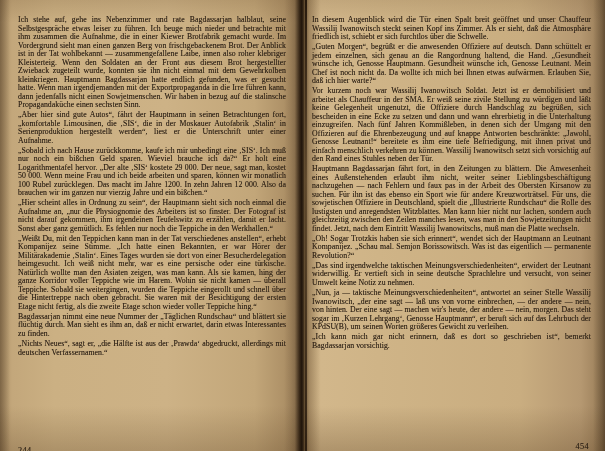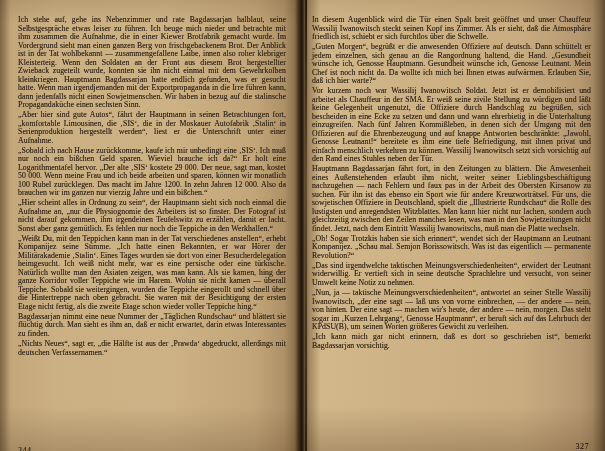--- a/index.html
+++ b/index.html
@@ -114,20 +114,20 @@
     <div class="page-text">
         <p class="para">In diesem Augenblick wird die Tür einen Spalt breit geöffnet und unser Chauffeur Wassilij Iwanowitsch steckt seinen Kopf ins Zimmer. Als er sieht, daß die Atmosphäre friedlich ist, schiebt er sich furchtlos über die Schwelle.</p>
         <p class="para">„Guten Morgen“, begrüßt er die anwesenden Offiziere auf deutsch. Dann schüttelt er jedem einzelnen, sich genau an die Rangordnung haltend, die Hand. „Gesundheit wünsche ich, Genosse Hauptmann. Gesundheit wünsche ich, Genosse Leutnant. Mein Chef ist noch nicht da. Da wollte ich mich bei Ihnen etwas aufwärmen. Erlauben Sie, daß ich hier warte?“</p>
         <p class="para">Vor kurzem noch war Wassilij Iwanowitsch Soldat. Jetzt ist er demobilisiert und arbeitet als Chauffeur in der SMA. Er weiß seine zivile Stellung zu würdigen und läßt keine Gelegenheit ungenutzt, die Offiziere durch Handschlag zu begrüßen, sich bescheiden in eine Ecke zu setzen und dann und wann ehrerbietig in die Unterhaltung einzugreifen. Nach fünf Jahren Kommißleben, in denen sich der Umgang mit den Offizieren auf die Ehrenbezeugung und auf knappe Antworten beschränkte: „Jawohl, Genosse Leutnant!“ bereitete es ihm eine tiefe Befriedigung, mit ihnen privat und einfach menschlich verkehren zu können. Wassilij Iwanowitsch setzt sich vorsichtig auf den Rand eines Stuhles neben der Tür.</p>
         <p class="para">Hauptmann Bagdassarjan fährt fort, in den Zeitungen zu blättern. Die Anwesenheit eines Außenstehenden erlaubt ihm nicht, weiter seiner Lieblingsbeschäftigung nachzugehen — nach Fehlern und faux pas in der Arbeit des Obersten Kirsanow zu suchen. Für ihn ist das ebenso ein Sport wie für andere Kreuzworträtsel. Für uns, die sowjetischen Offiziere in Deutschland, spielt die „Illustrierte Rundschau“ die Rolle des lustigsten und anregendsten Witzblattes. Man kann hier nicht nur lachen, sondern auch gleichzeitig zwischen den Zeilen manches lesen, was man in den Sowjetzeitungen nicht findet. Jetzt, nach dem Eintritt Wassilij Iwanowitschs, muß man die Platte wechseln.</p>
         <p class="para">„Oh! Sogar Trotzkis haben sie sich erinnert“, wendet sich der Hauptmann an Leutnant Kompanijez. „Schau mal. Semjon Borissowitsch. Was ist das eigentlich — permanente Revolution?“</p>
         <p class="para">„Das sind irgendwelche taktischen Meinungsverschiedenheiten“, erwidert der Leutnant widerwillig. Er vertieft sich in seine deutsche Sprachlehre und versucht, von seiner Umwelt keine Notiz zu nehmen.</p>
         <p class="para">„Nun, ja — taktische Meinungsverschiedenheiten“, antwortet an seiner Stelle Wassilij Iwanowitsch, „der eine sagt — laß uns von vorne einbrechen, — der andere — nein, von hinten. Der eine sagt — machen wir's heute, der andere — nein, morgen. Das steht sogar im ‚Kurzen Lehrgang‘, Genosse Hauptmann“, er beruft sich auf das Lehrbuch der KPdSU(B), um seinen Worten größeres Gewicht zu verleihen.</p>
         <p class="para">„Ich kann mich gar nicht erinnern, daß es dort so geschrieben ist“, bemerkt Bagdassarjan vorsichtig.</p>
       </div>
-    <div class="page-number num-right">327</div>
+    <div class="page-number num-right">454</div>
     <div class="edge-shadow-right"></div>
   </div>
 
   <div class="gutter"></div>
   <div class="gutter-line"></div>
 
 </div>
 
 </body></html>

